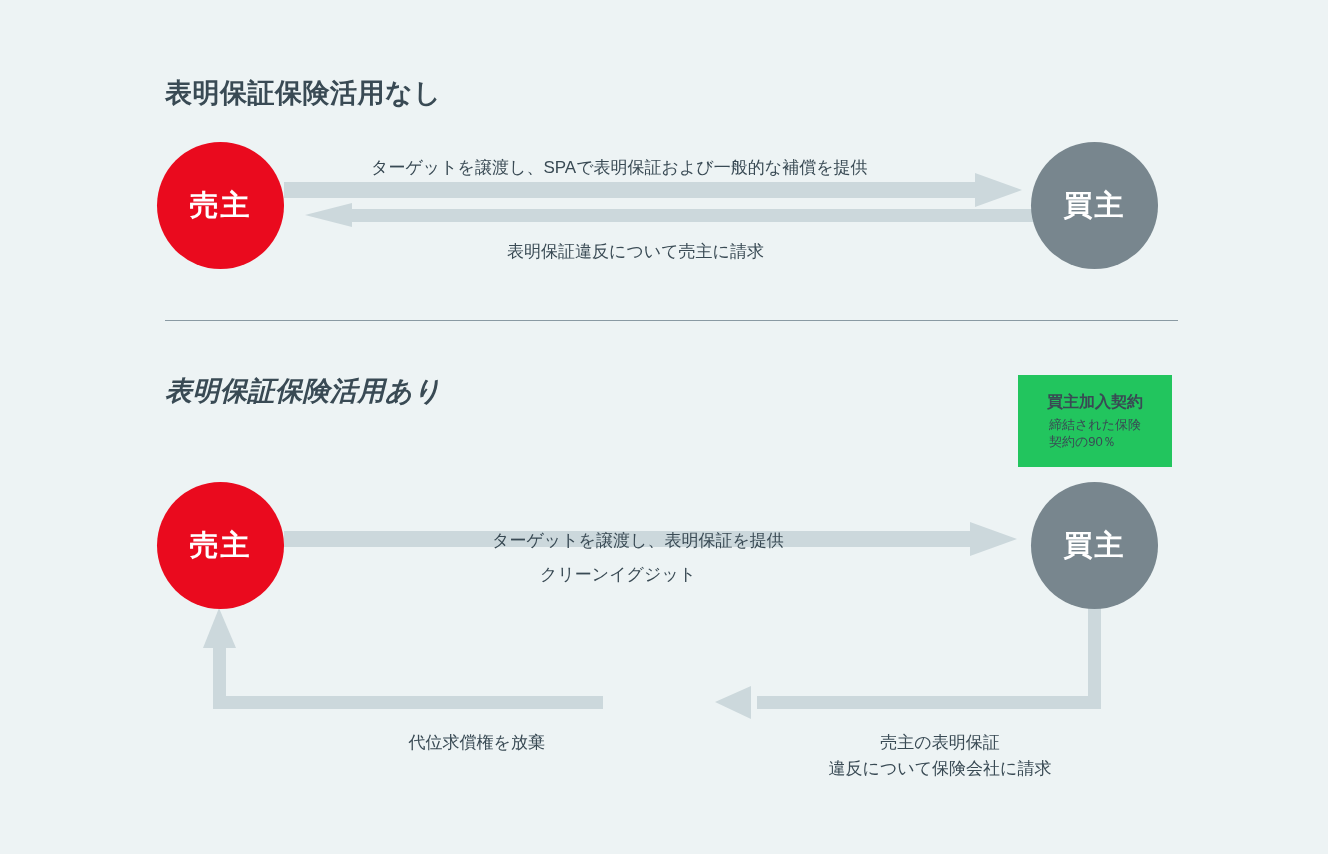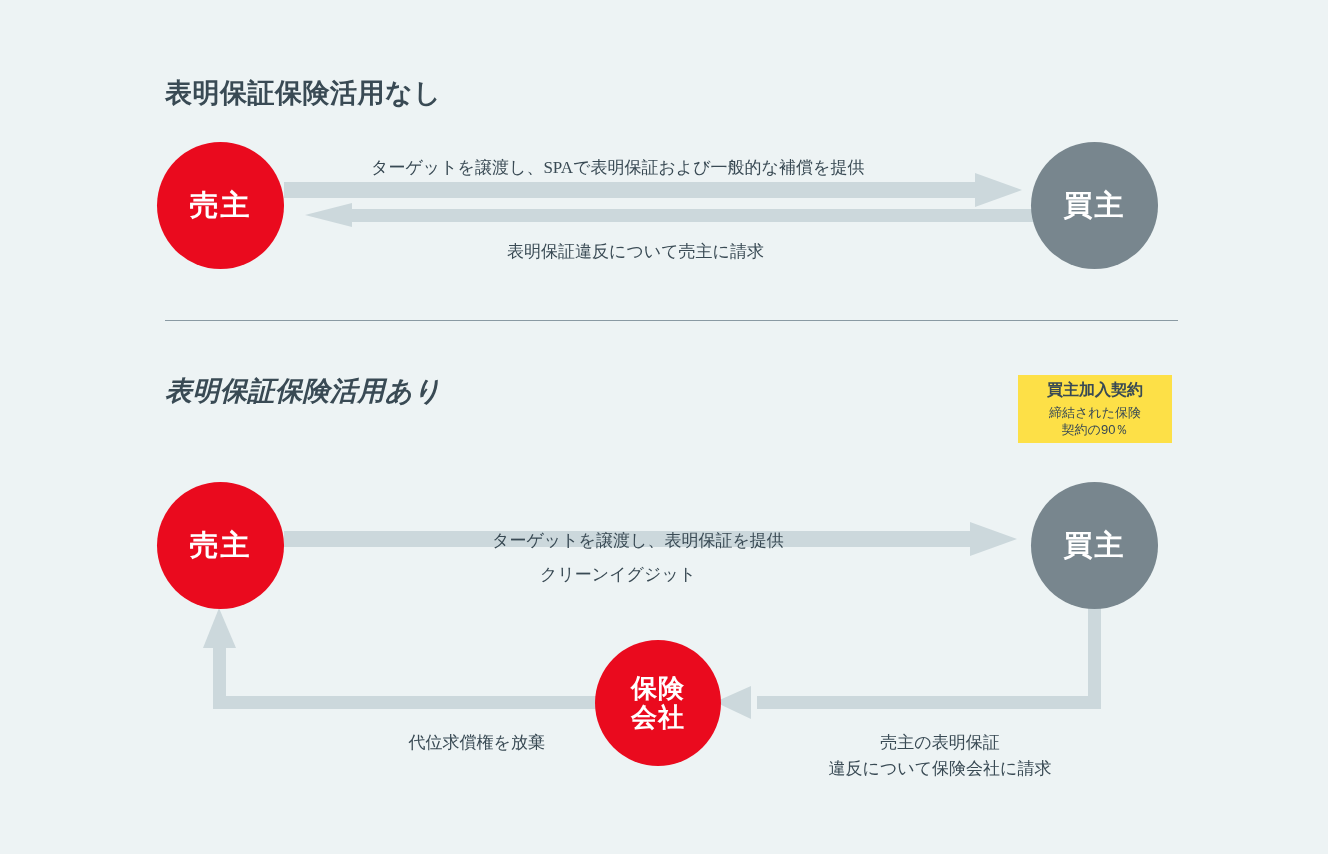--- a/index.html
+++ b/index.html
@@ -72,52 +72,51 @@
   }
   #insurer {
     left: 595px; top: 640px; width: 126px; height: 126px;
     font-size: 26px; letter-spacing: 1px;
   }
   .node-label-lines { display: block; }
 
   .policy-box {
     position: absolute;
     left: 1018px; top: 375px;
-    width: 154px; height: 68px;
-    background: #fde047;
+    width: 154px; height: 92px;
+    background: #22c55e;
     display: flex;
     flex-direction: column;
     align-items: center;
     justify-content: center;
     z-index: 3;
   }
   .policy-title {
     font-size: 16px;
     font-weight: bold;
     color: #394a54;
     margin-bottom: 4px;
     white-space: nowrap;
   }
   .policy-sub {
     font-size: 13px;
     color: #394a54;
     line-height: 1.3;
-    text-align: center;
+    text-align: left;
     white-space: nowrap;
   }
 
   .edge-label {
     position: absolute;
     font-size: 17px;
     color: #394a54;
     line-height: 1.5;
     text-align: center;
     white-space: nowrap;
     z-index: 4;
-    font-family: Liberation Serif, serif;
   }
 
   svg.arrows {
     position: absolute;
     left: 0; top: 0;
     width: 1328px; height: 854px;
     z-index: 1;
     pointer-events: none;
   }
 </style>
@@ -175,26 +174,20 @@
     <div class="policy-sub">
       <span>締結された保険</span><br>
       <span>契約の90％</span>
     </div>
   </div>
 
   <div class="node-circle node-red" id="seller-2">売主</div>
 
   <div class="node-circle node-gray" id="buyer-2">買主</div>
 
-  <div class="node-circle node-red" id="insurer">
-    <span class="node-label-lines">
-      <span>保険</span><br>
-      <span>会社</span>
-    </span>
-  </div>
 
   <div class="edge-label" style="left:492px; top:500px;margin-top:28px;">ターゲットを譲渡し、表明保証を提供</div>
 
   <div class="edge-label" style="left:540px; top:562px;">クリーンイグジット</div>
 
   <div class="edge-label" style="left:265px; top:730px; width:280px; white-space:normal;text-align:right;">
     <span>代位求償権を放棄</span><br>
   </div>
 
   <div class="edge-label" style="left:790px; top:730px; width:300px; white-space:normal;">

